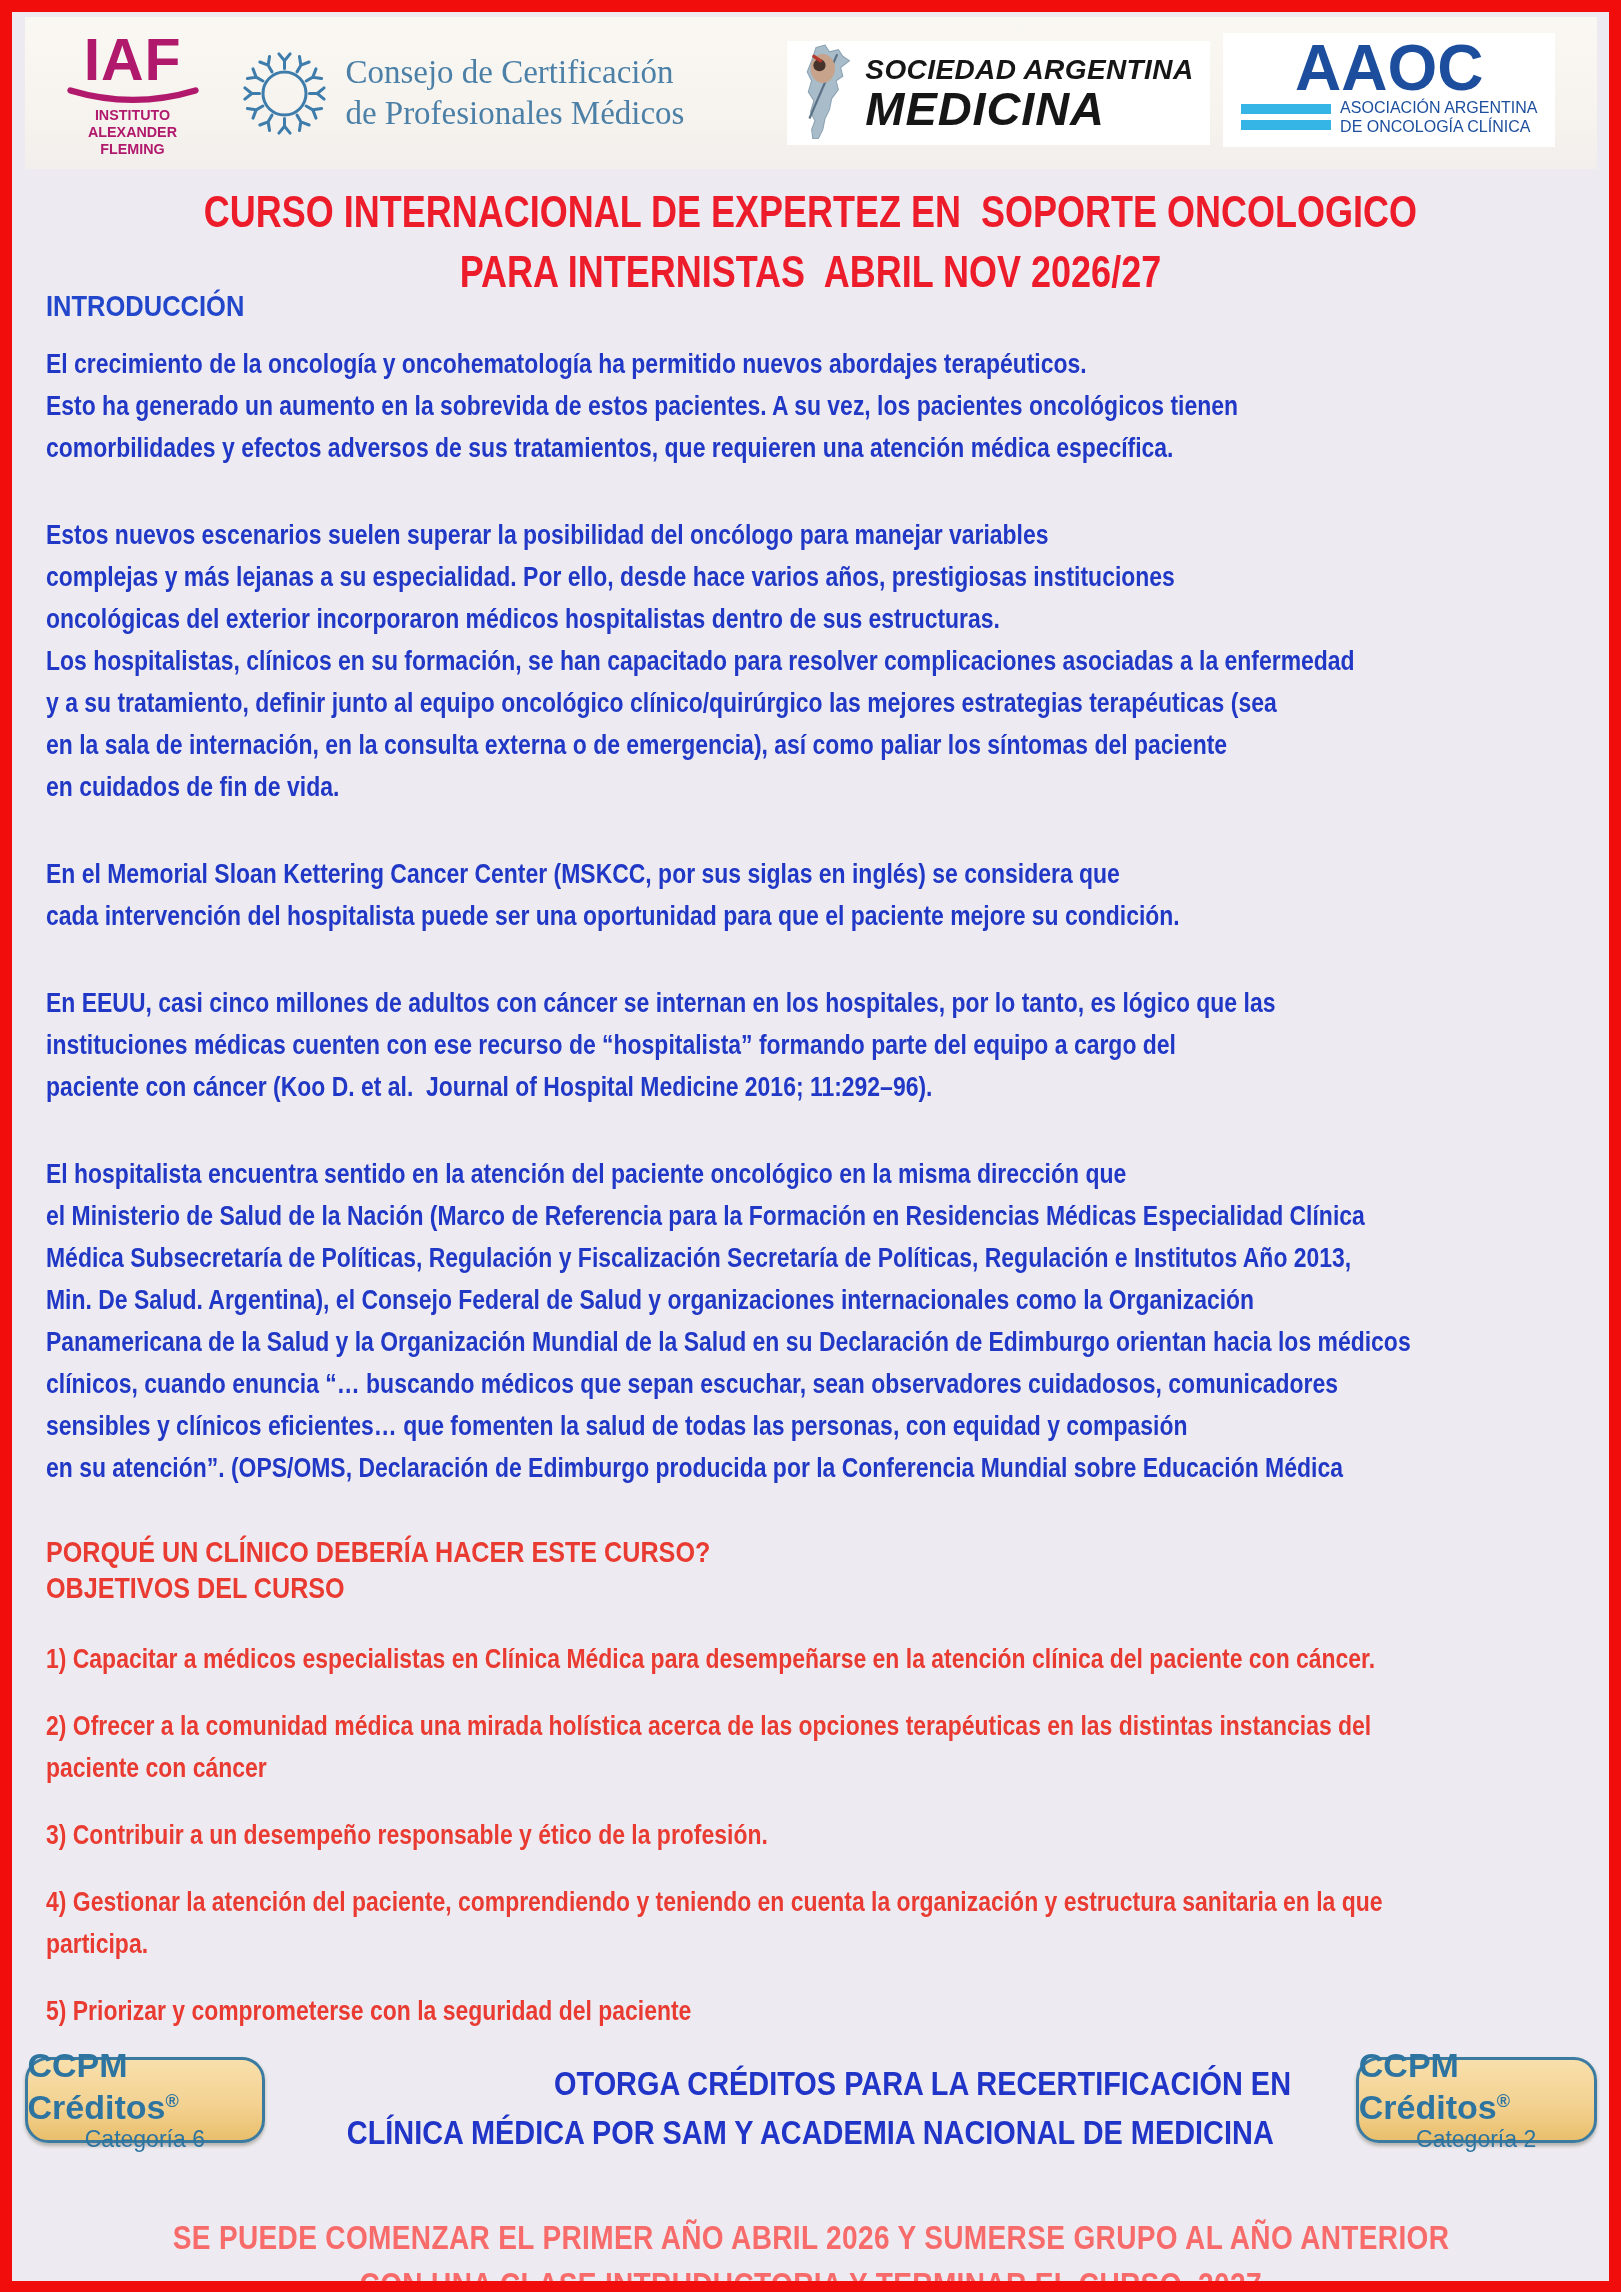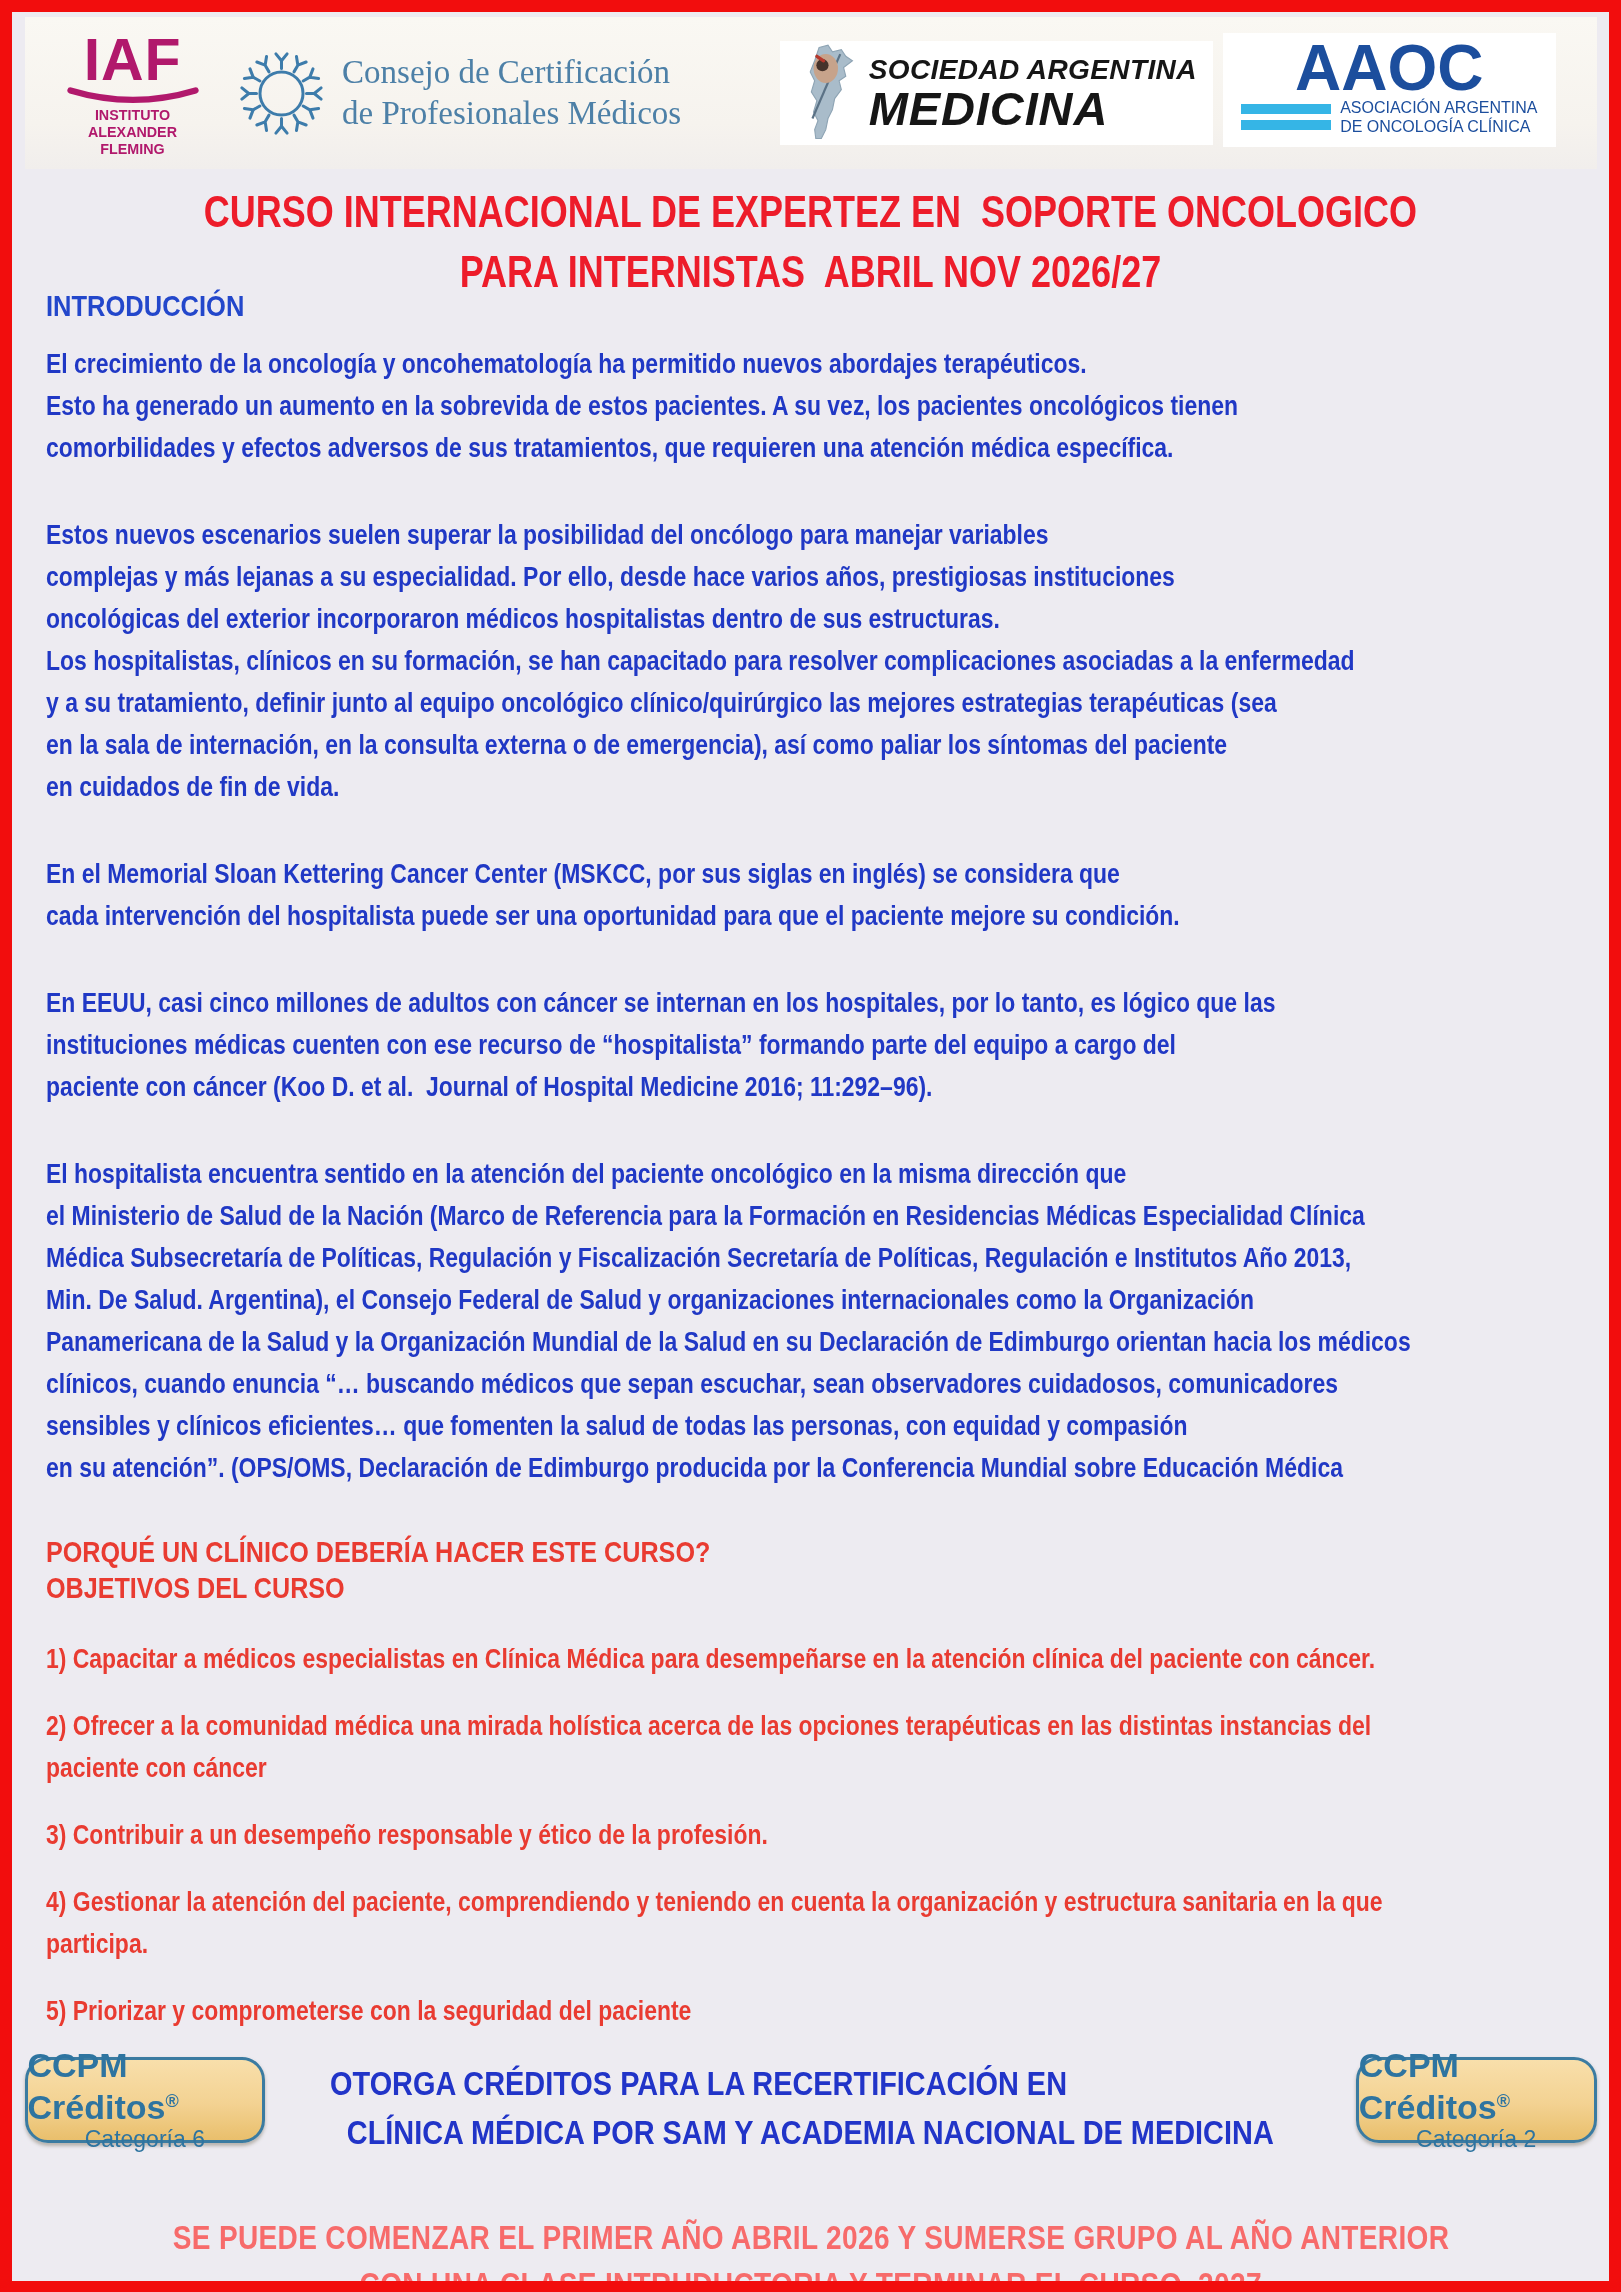--- a/index.html
+++ b/index.html
@@ -18,21 +18,21 @@
   .logo-iaf{display:flex;flex-direction:column;align-items:center;margin-top:5.4px;}
   .iaf-acronym{font-size:59px;font-weight:bold;color:#b1196c;letter-spacing:0.9px;line-height:52px;}
   .iaf-sub{font-size:14.3px;font-weight:bold;color:#b1196c;text-align:center;line-height:17px;margin-top:1px;white-space:pre;}
   .logo-consejo{display:flex;align-items:center;margin-left:25px;margin-right:9px;}
   .consejo-text{
     font-family:"Liberation Serif",serif;color:#4d80a7;font-size:33px;line-height:41px;
     margin-left:14.3px;width:419px;overflow:hidden;white-space:pre;
   }
   .logo-sam{
     background:#ffffff;height:104px;display:flex;align-items:center;
-    padding:0 16px 0 13px;box-sizing:border-box;
+    padding:0 16px 0 3px;box-sizing:border-box;
   }
   .sam-text{margin-left:5.4px;color:#161616;}
   .sam-top{font-style:italic;font-weight:bold;font-size:28px;letter-spacing:0.4px;line-height:30px;}
   .sam-bottom{font-style:italic;font-weight:bold;font-size:47px;letter-spacing:0.9px;line-height:47px;}
   .logo-aaoc{
     background:#ffffff;padding:7.2px 18px 10.7px 18px;display:flex;flex-direction:column;align-items:center;
     margin-top:-7.2px;
   }
   .aaoc-acronym{font-size:64px;font-weight:bold;color:#1c4e9d;line-height:56px;letter-spacing:0px;}
   .aaoc-row{display:flex;align-items:center;margin-top:1.8px;}
@@ -61,21 +61,21 @@
     padding:0 12.5px;margin-top:21.5px;}
   .badge{
     width:301px;height:86px;border:3.6px solid #3b7ba1;border-radius:23px;box-sizing:border-box;
     background:linear-gradient(180deg,#f8dfab 0%,#f3d292 55%,#e9bf6c 100%);
     display:flex;flex-direction:column;align-items:center;justify-content:center;
     box-shadow:0 2.7px 3.6px rgba(120,110,90,.45);
   }
   .badge-title{font-size:34px;font-weight:bold;color:#2e74a0;line-height:36px;}
   .badge-title sup{font-size:18px;}
   .badge-cat{font-size:23px;color:#2e74a0;line-height:27px;}
-  .statement{flex:1;text-align:left;margin-top:1.8px;}
+  .statement{flex:1;text-align:right;margin-top:1.8px;}
   .statement-line{display:inline-block;transform:scaleX(0.85);transform-origin:50% 50%;
     font-size:34px;font-weight:bold;color:#2134c8;white-space:pre;line-height:49px;}
   
   .footer{text-align:center;margin-top:57px;}
   .footer-line{display:inline-block;transform:scaleX(0.85);transform-origin:50% 50%;
     font-size:33px;font-weight:bold;color:#f76b6b;white-space:pre;line-height:47px;letter-spacing:0.4px;}
 </style>
 </head>
 <body>
 

